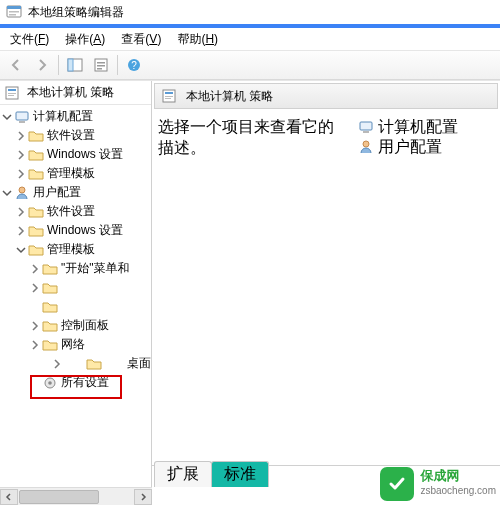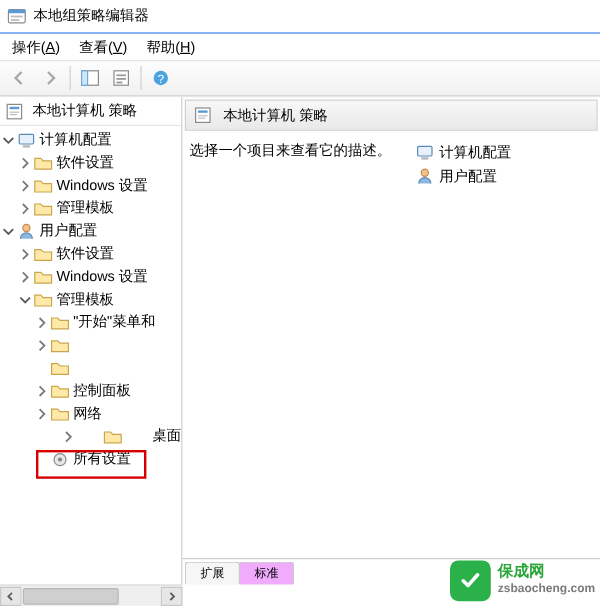--- a/index.html
+++ b/index.html
@@ -10,21 +10,21 @@
   width: 500px;
   height: 505px;
   overflow: hidden;
   position: relative;
 }
 .titlebar {
   height: 28px;
   display: flex;
   align-items: center;
   padding: 0 6px;
-  border-bottom: 1px solid #3b82f6;
+  border-bottom: 4px solid #3b82f6;
 }
 .titlebar .app-icon {
   width: 16px; height: 16px;
   margin-right: 6px;
   display: inline-flex;
 }
 .titlebar .title { font-size: 12px; color: #000; }
 .menubar {
   height: 22px;
   display: flex;
@@ -114,47 +114,47 @@
   align-items: center;
   padding: 0 6px;
   gap: 6px;
   margin: 2px 2px 0 2px;
   border: 1px solid #d0d0d0;
 }
 .rp-body {
   flex: 1;
   display: flex;
   padding: 8px 6px;
-  gap: 8px;
-  font-size: 12px;
+  gap: 20px;
+  font-size: 16px;
 }
 .rp-desc { width: 180px; color: #000; }
 .rp-list { flex:1; }
 .rp-list .col-hdr { color:#000; margin-bottom:8px; }
 .rp-row { display:flex; align-items:center; height:20px; gap:4px; }
 .rp-row .ic { width:16px; height:16px; display:inline-flex; }
 .tabbar {
   height: 22px;
   display:flex;
   align-items:flex-end;
   padding: 0 0 0 2px;
   border-top: 1px solid #d0d0d0;
 }
 .tab {
   padding: 2px 12px;
-  font-size: 10px;
+  font-size: 16px;
   border: 1px solid #c8c8c8;
   border-bottom: none;
   background: #f6f6f6;
   margin-right: -1px;
   border-top-left-radius: 3px;
   border-top-right-radius: 3px;
   position: relative;
 }
-.tab.active { background: #f0abfc; }
+.tab.active { background: #14b8a6; }
 .hscroll {
   height: 18px;
   background: #f0f0f0;
   border-top: 1px solid #dcdcdc;
   display:flex;
   align-items:center;
 }
 .hscroll .arrow {
   width:18px; height:16px;
   background:#e6e6e6;
@@ -171,38 +171,39 @@
   font-size:13px;
   color:#2aa63a;
   font-weight:600;
 }
 .watermark .badge {
   width:34px; height:34px;
   background:#2bb14a;
   border-radius:7px;
   display:inline-flex; align-items:center; justify-content:center;
 }
-.watermark .sub { font-size:10px; color:#7a7a7a; font-weight:700; display:block; }
+.watermark .sub { font-size:10px; color:#7a7a7a; font-weight:400; display:block; }
 </style>
 </head>
 <body>
 
 <div class="titlebar">
   <span class="app-icon">
     <svg viewBox="0 0 16 16">
         <rect x="1" y="2" width="14" height="11" rx="1" fill="#fff" stroke="#8a8a8a"></rect>
         <rect x="1" y="2" width="14" height="3" fill="#5b9bd5"></rect>
         <rect x="3" y="7" width="10" height="1.5" fill="#bdbdbd"></rect>
         <rect x="3" y="10" width="7" height="1.5" fill="#bdbdbd"></rect>
       </svg>
   </span>
   <span class="title">本地组策略编辑器</span>
 </div>
 
 <div class="menubar">
+  <span class="menu-item"><span>文件</span>(<u>F</u>)</span>
   <span class="menu-item"><span>操作</span>(<u>A</u>)</span>
   <span class="menu-item"><span>查看</span>(<u>V</u>)</span>
   <span class="menu-item"><span>帮助</span>(<u>H</u>)</span>
 </div>
 
 <div class="toolbar">
   <span class="tb-btn disabled">
       <svg width="14" height="14" viewBox="0 0 14 14">
         <path d="M9 2 L4 7 L9 12" fill="none" stroke="#4a4a4a" stroke-width="2"></path>
       </svg>

